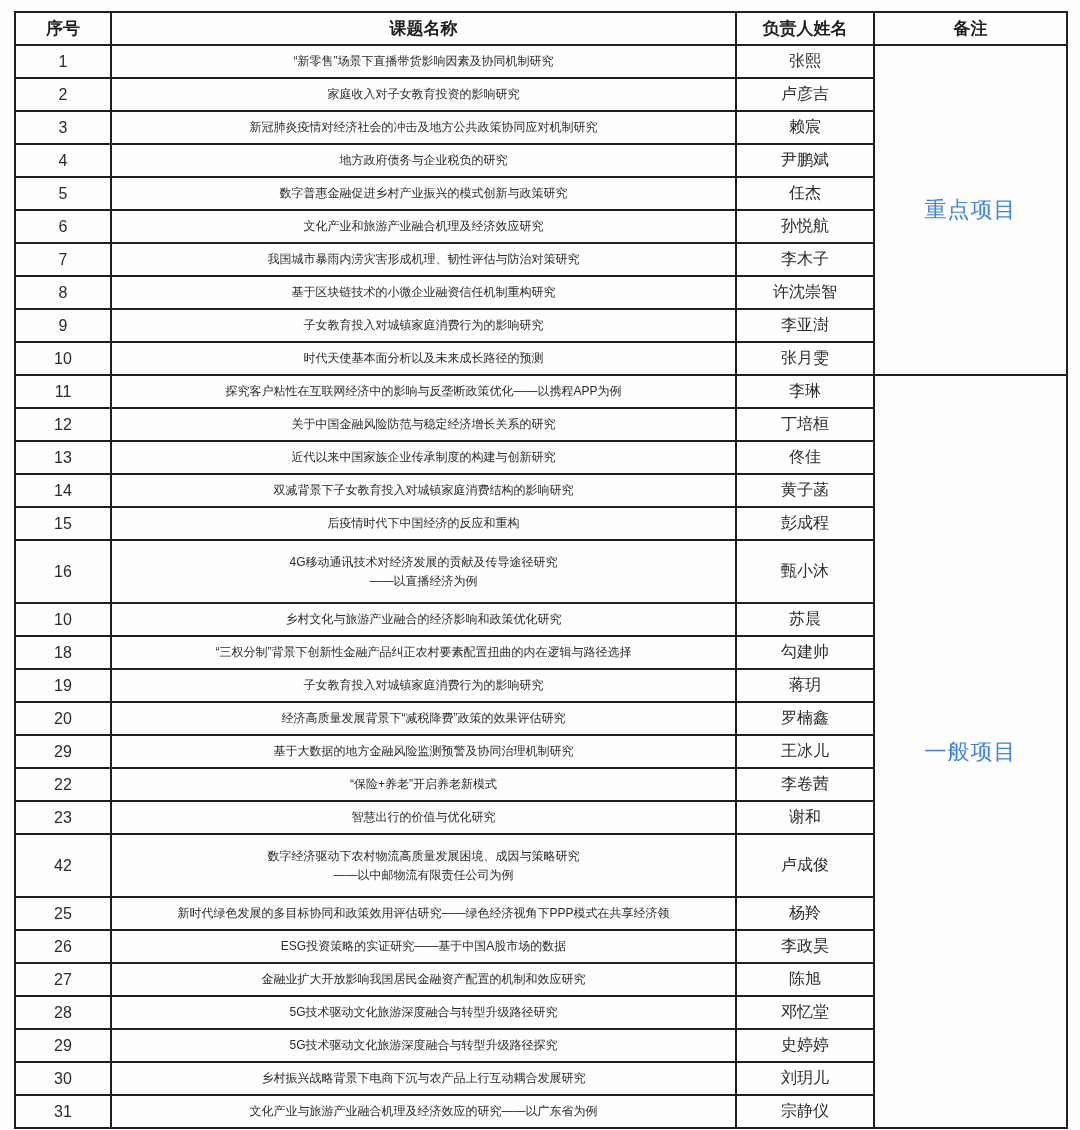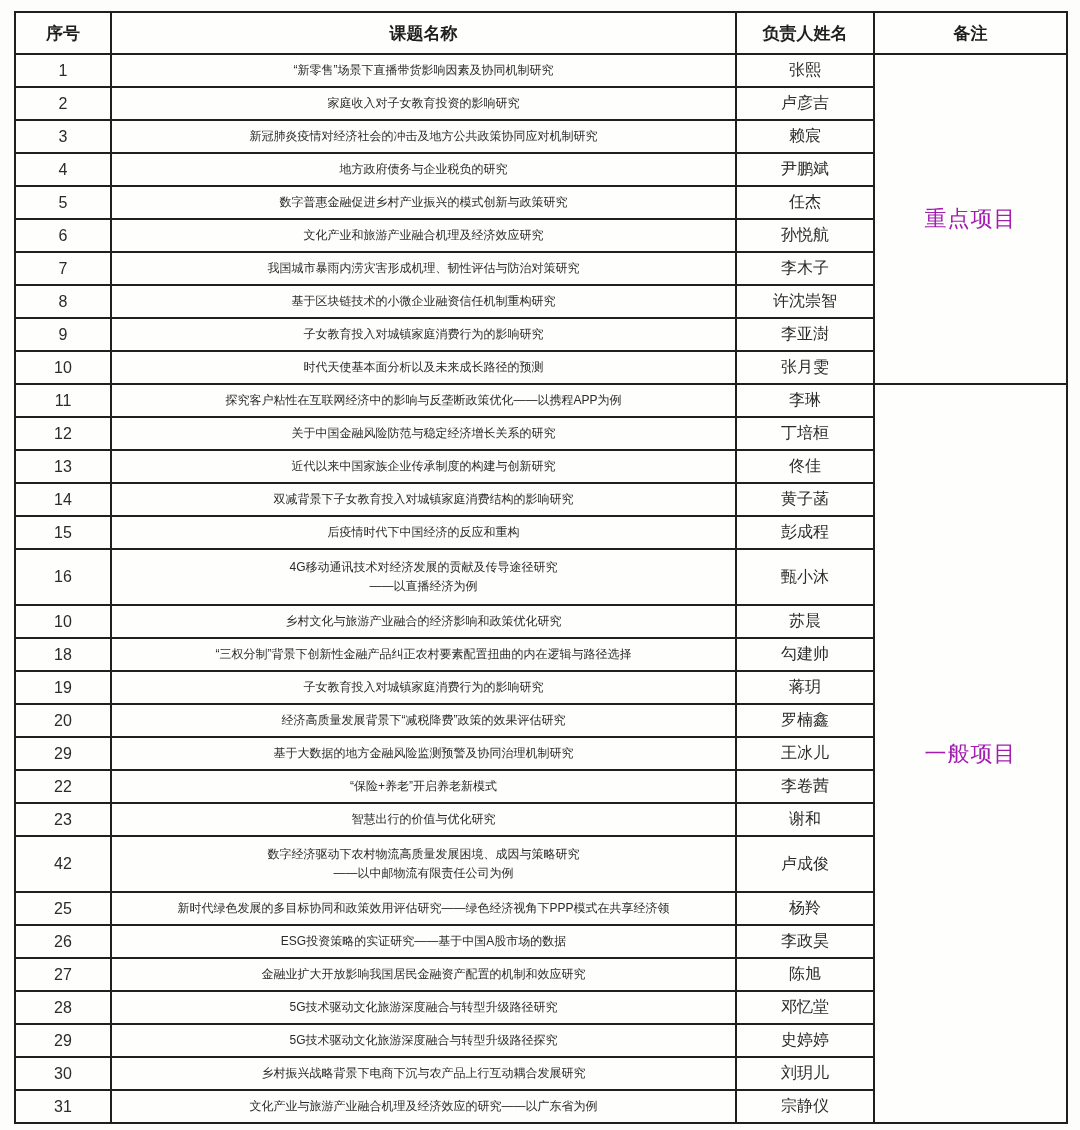--- a/index.html
+++ b/index.html
@@ -18,42 +18,42 @@
     table-layout:fixed;
     background:#fefefd;
   }
   table.projects th, table.projects td{
     border:2px solid #1f1f1f;
     padding:0 2px;
     text-align:center;
     vertical-align:middle;
     overflow:hidden;
   }
-  thead tr{height:42px;}
+  thead tr{height:33px;}
   thead th{
     font-size:17px;
     font-weight:bold;
     color:#1e1e1e;
   }
   tbody tr{height:33px;}
-  tbody tr.tall{height:56px;}
+  tbody tr.tall{height:63px;}
   td.col-id{font-size:16px;}
   td.col-title{
     font-size:12px;
     white-space:pre-line;
     line-height:1.55;
   }
   td.col-title.clip{
     white-space:nowrap;
     padding:0;
   }
   td.col-name{font-size:16px;font-family:Liberation Mono, monospace;}
   td.col-remark{
     font-size:22px;
-    color:#a21caf;
+    color:#3b82f6;
     letter-spacing:1px;
   }
 </style>
 </head>
 <body>
 
 <table class="projects">
   <colgroup>
     <col style="width:96px">
     <col style="width:625px">

